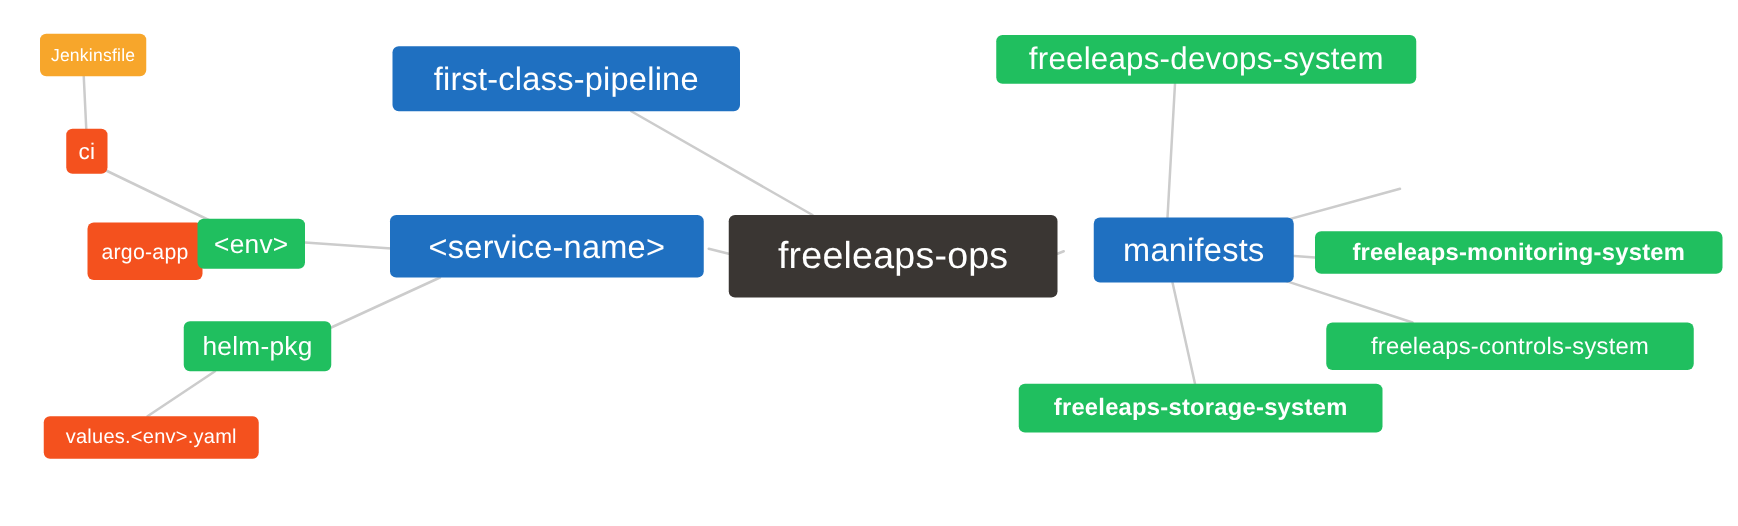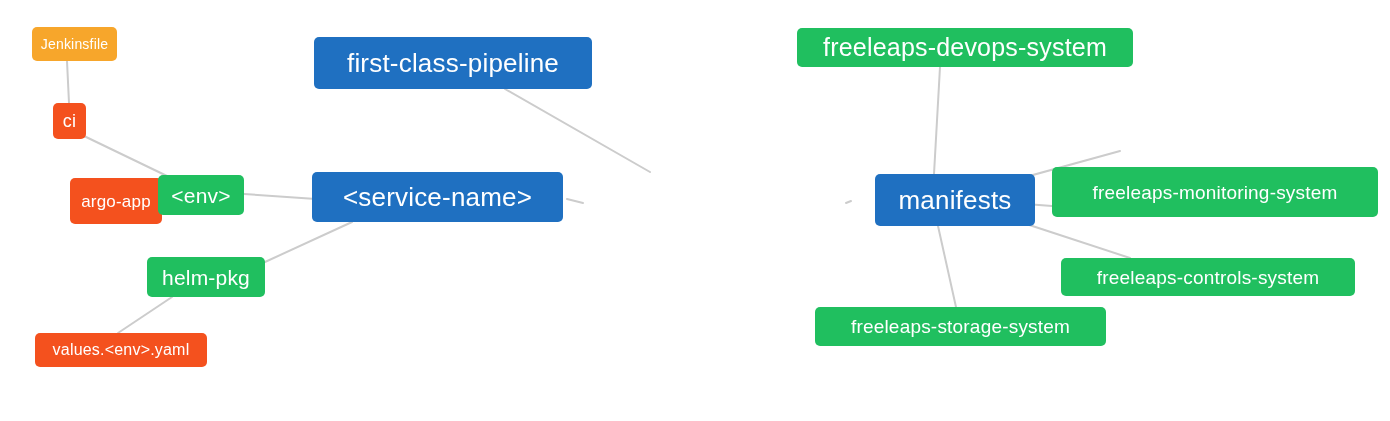--- a/index.html
+++ b/index.html
@@ -77,25 +77,26 @@
   <div class="node c-green" style="left:158px; top:175px; width:86px; height:40px; font-size:21px;">&lt;env&gt;</div>
 
   <div class="node c-green" style="left:147px; top:257px; width:118px; height:40px; font-size:21px;">helm-pkg</div>
 
   <div class="node c-red" style="left:8px; top:333px; width:172px; height:34px; font-size:16px;margin-left:27px;">values.&lt;env&gt;.yaml</div>
 
   <div class="node c-blue" style="left:314px; top:37px; width:278px; height:52px; font-size:26px;">first-class-pipeline</div>
 
   <div class="node c-blue" style="left:312px; top:172px; width:251px; height:50px; font-size:26px;">&lt;service-name&gt;</div>
 
+  <div class="node c-dark" style="left:583px; top:172px; width:263px; height:66px; font-size:30px;">freeleaps-ops</div>
 
   <div class="node c-blue" style="left:851px; top:174px; width:160px; height:52px; font-size:26px;margin-left:24px;">manifests</div>
 
   <div class="node c-green" style="left:797px; top:28px; width:336px; height:39px; font-size:25px;">freeleaps-devops-system</div>
 
 
-  <div class="node c-green" style="left:1052px; top:167px; width:326px; height:50px; font-size:19px;">freeleaps-monitoring-system</div>
+  <div class="node c-green" style="left:1052px; top:185px; width:326px; height:34px; font-size:19px;font-weight:bold;">freeleaps-monitoring-system</div>
 
   <div class="node c-green" style="left:1061px; top:258px; width:294px; height:38px; font-size:19px;">freeleaps-controls-system</div>
 
-  <div class="node c-green" style="left:815px; top:307px; width:291px; height:39px; font-size:19px;">freeleaps-storage-system</div>
+  <div class="node c-green" style="left:815px; top:307px; width:291px; height:39px; font-size:19px;font-weight:bold;">freeleaps-storage-system</div>
 
 </div>
 
 </body></html>

